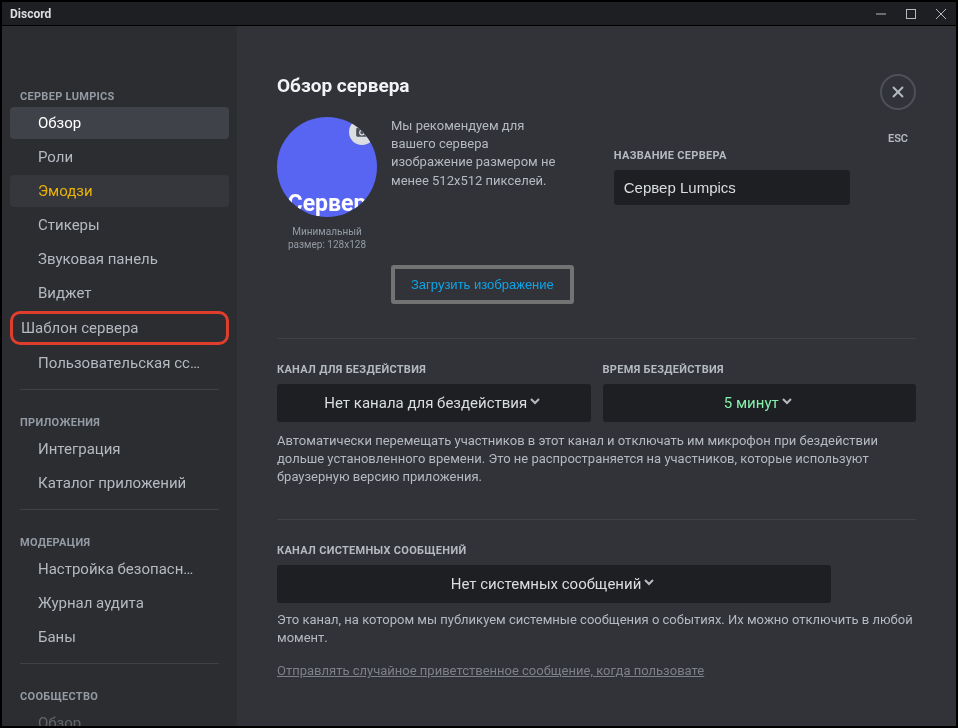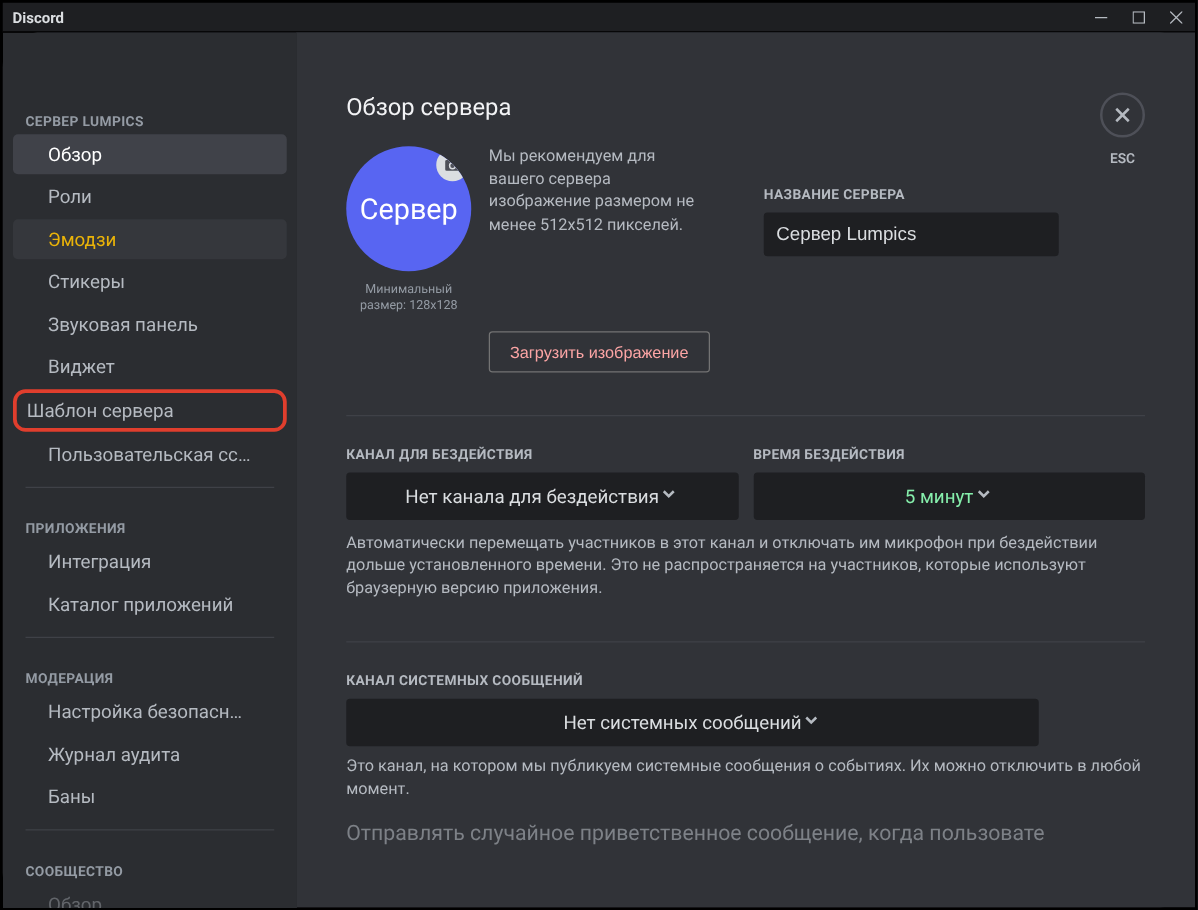--- a/index.html
+++ b/index.html
@@ -100,66 +100,66 @@
       overflow-y: auto;
       position: relative;
     }
     .close-btn-container {
       position: absolute;
       right: 40px;
       top: 48px;
       display: flex;
       flex-direction: column;
       align-items: center;
-      gap: 10px;
+      gap: 22px;
     }
     .close-btn {
       width: 36px;
       height: 36px;
       border: 2px solid #4e5058;
       border-radius: 50%;
       display: flex;
       align-items: center;
       justify-content: center;
       cursor: pointer;
       color: #b5bac1;
     }
     .close-label {
       color: #b5bac1;
       font-size: 11px;
       font-weight: 600;
     }
     .page-title {
       color: #f2f3f5;
       font-size: 19px;
-      font-weight: 400;
+      font-weight: 700;
       margin-bottom: 20px;
     }
     .overview-top {
       display: flex;
       gap: 20px;
       margin-bottom: 34px;
     }
     .avatar-section {
       display: flex;
       flex-direction: column;
       align-items: center;
       width: 100px;
     }
     .avatar-circle {
       width: 100px;
       height: 100px;
       border-radius: 50%;
       background: #5865f2;
       display: flex;
-      align-items: center;
+      align-items: flex-end;
       justify-content: center;
       color: #fff;
       font-size: 23px;
-      font-weight: 400;
+      font-weight: 700;
       position: relative;
       overflow: hidden;
     }
     .avatar-upload-badge {
       position: absolute;
       top: 2px;
       right: 2px;
       width: 26px;
       height: 26px;
       background: #dbdee1;
@@ -189,22 +189,22 @@
     }
     .overview-left-top {
       display: flex;
       gap: 14px;
     }
     .upload-btn-wrap {
       margin-left: 114px;
     }
     .upload-btn {
       background: transparent;
-      border: 1px solid #737373;
-      color: #fca5a5;
+      border: 4px solid #737373;
+      color: #0ea5e9;
       padding: 8px 16px;
       border-radius: 3px;
       font-size: 13px;
       cursor: pointer;
     }
     .server-name-section {
       margin-left: 20px;
       margin-top: 32px;
     }
     .field-label {
@@ -262,22 +262,23 @@
       font-size: 13px;
       line-height: 1.4;
       margin-top: 8px;
       margin-bottom: 32px;
     }
     .wide-select {
       width: 554px;
     }
     .cutoff-row {
       color: #b5bac1;
-      font-size: 17px;
+      font-size: 13px;
       margin-top: 16px;
+      text-decoration: underline;
     }
     ::-webkit-scrollbar {
       width: 8px;
     }
     ::-webkit-scrollbar-track {
       background: transparent;
     }
     ::-webkit-scrollbar-thumb {
       background: #1a1b1e;
       border-radius: 4px;

